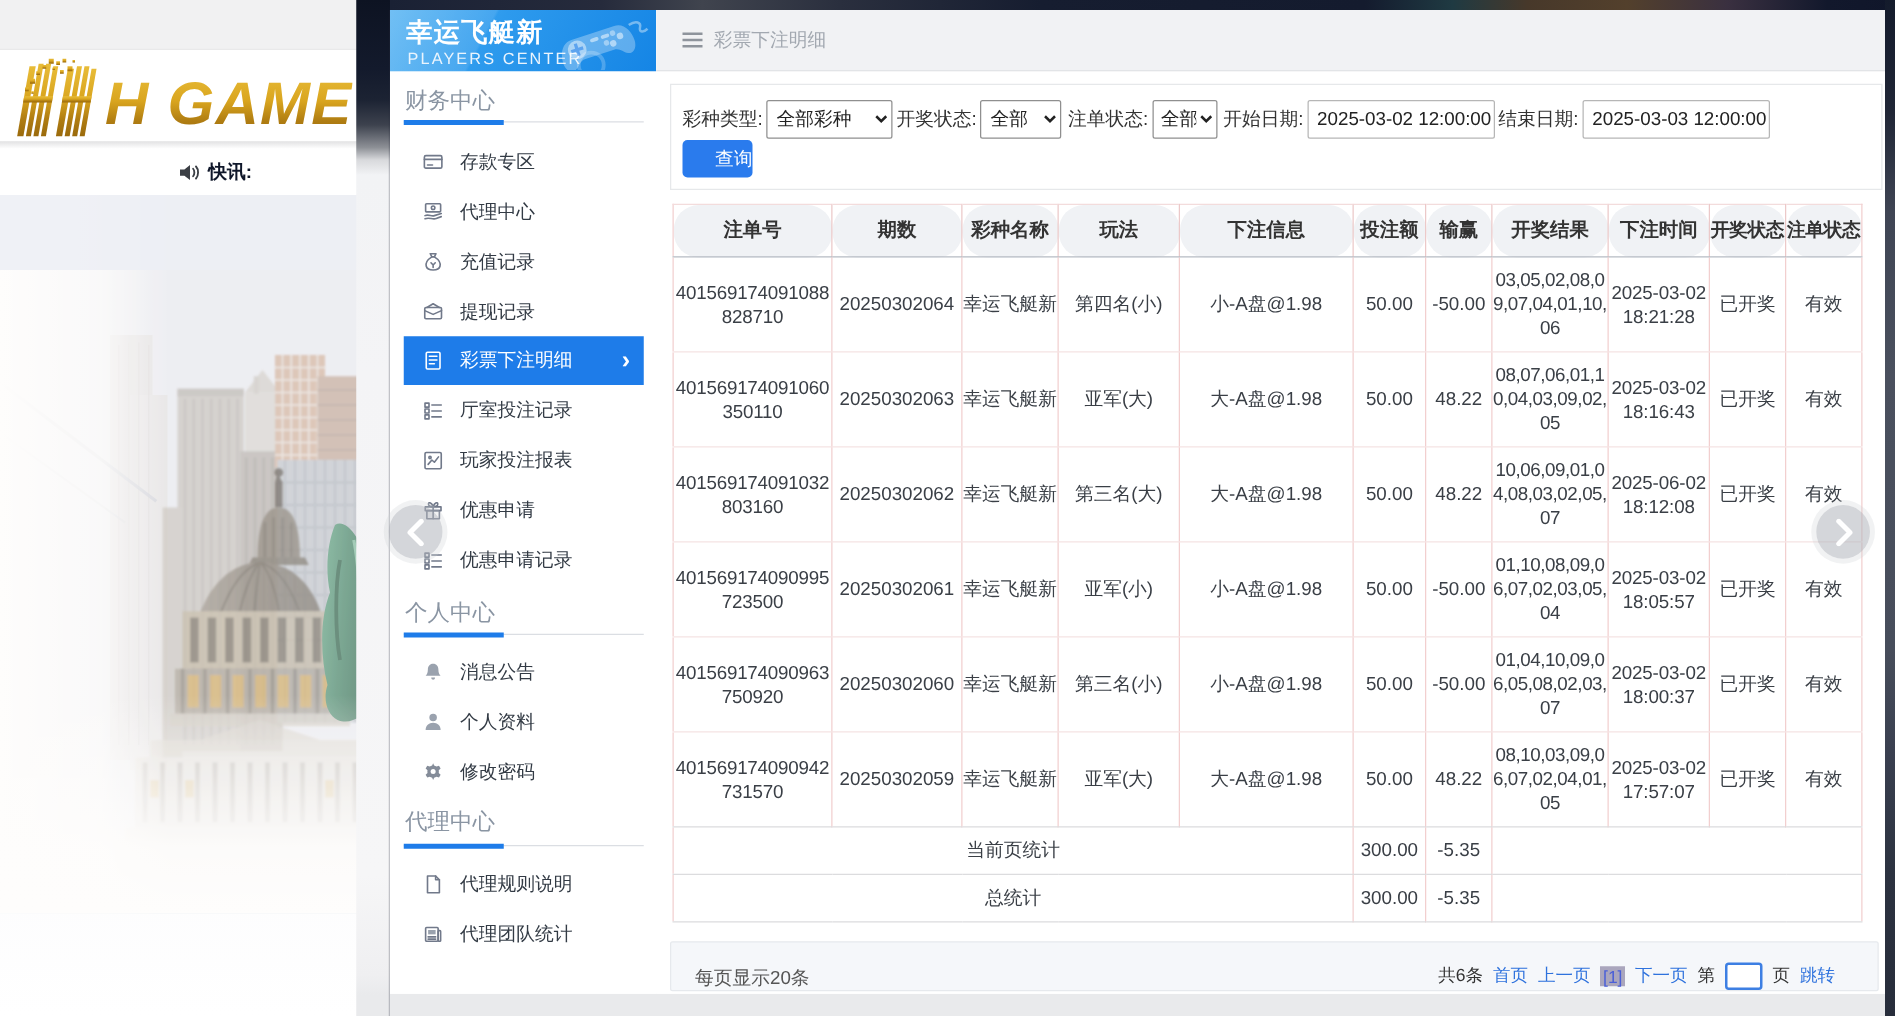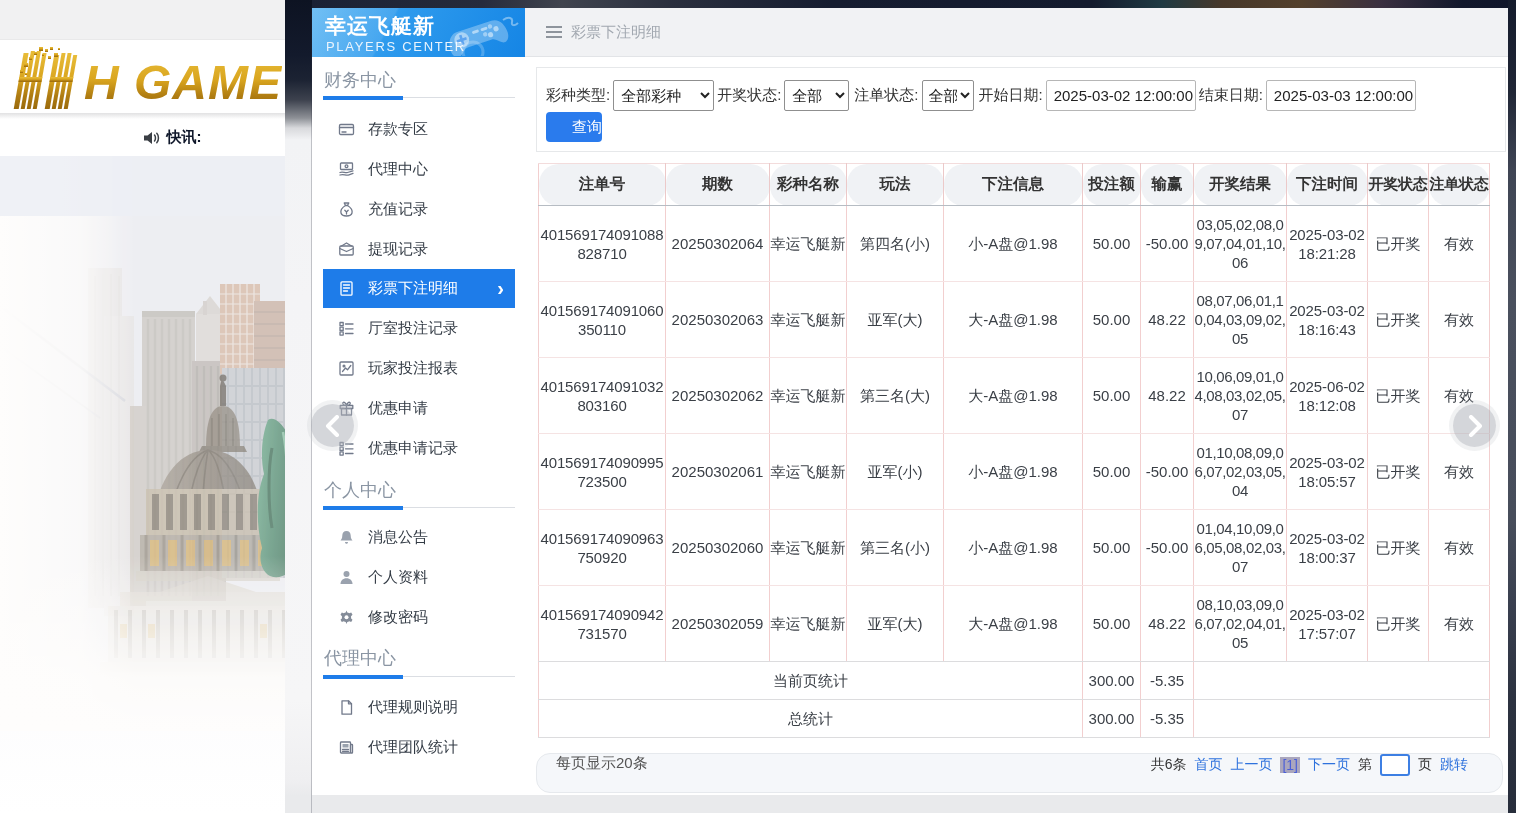--- a/index.html
+++ b/index.html
@@ -111,21 +111,21 @@
   .bet-table td.c0 { padding:9px 0; letter-spacing:-0.15px; }
   .bet-table td.c2 { padding:9px 0; }
   .bet-table td.c7 { padding:9px 0; letter-spacing:-0.35px; }
   .bet-table td.c8 { padding:9px 1px; word-break:normal; letter-spacing:-0.1px; }
   .bet-table tbody tr:nth-child(6) td { border-bottom:1px solid #dcdcde; }
   .bet-table tr.sum-row td { padding:9px 4px; border-right:none; border-bottom:1px solid #dcdcde; }
   .bet-table tr.sum-row td.sum-label { border-right:1px solid #f2cfcf; }
   .bet-table tr.sum-row td.c5, .bet-table tr.sum-row td.c6 { border-right:1px solid #f2cfcf; }
 
   .pagination { margin:15px 0 0 11px; width:967px; height:40px; background:#f5f7fa;
-     border:1px solid #e6e9ed; border-radius:14px; display:flex; align-items:flex-start;
+     border:1px solid #e6e9ed; border-radius:2px; display:flex; align-items:flex-end;
      padding:0 34px 0 19px; font-size:15px; color:#555; }
   .pg-left { flex:1 1 auto; }
   .pg-right { display:flex; align-items:center; gap:8px; color:#333; font-size:14px; }
   .pg-link { color:#2e72dd; cursor:pointer; text-decoration:none; }
   .pg-current { color:#4a5fd8; background:#aaa6bd; padding:0 2px; cursor:default; }
   .pg-jump-input { width:30px; height:22px; border:2px solid #3d7fe3; border-radius:3px;
      font-size:14px; font-family:inherit; text-align:center; background:#fff; }
 
   
   .strip-logos { position:absolute; left:0; top:788px; width:1196px; height:17px; }

